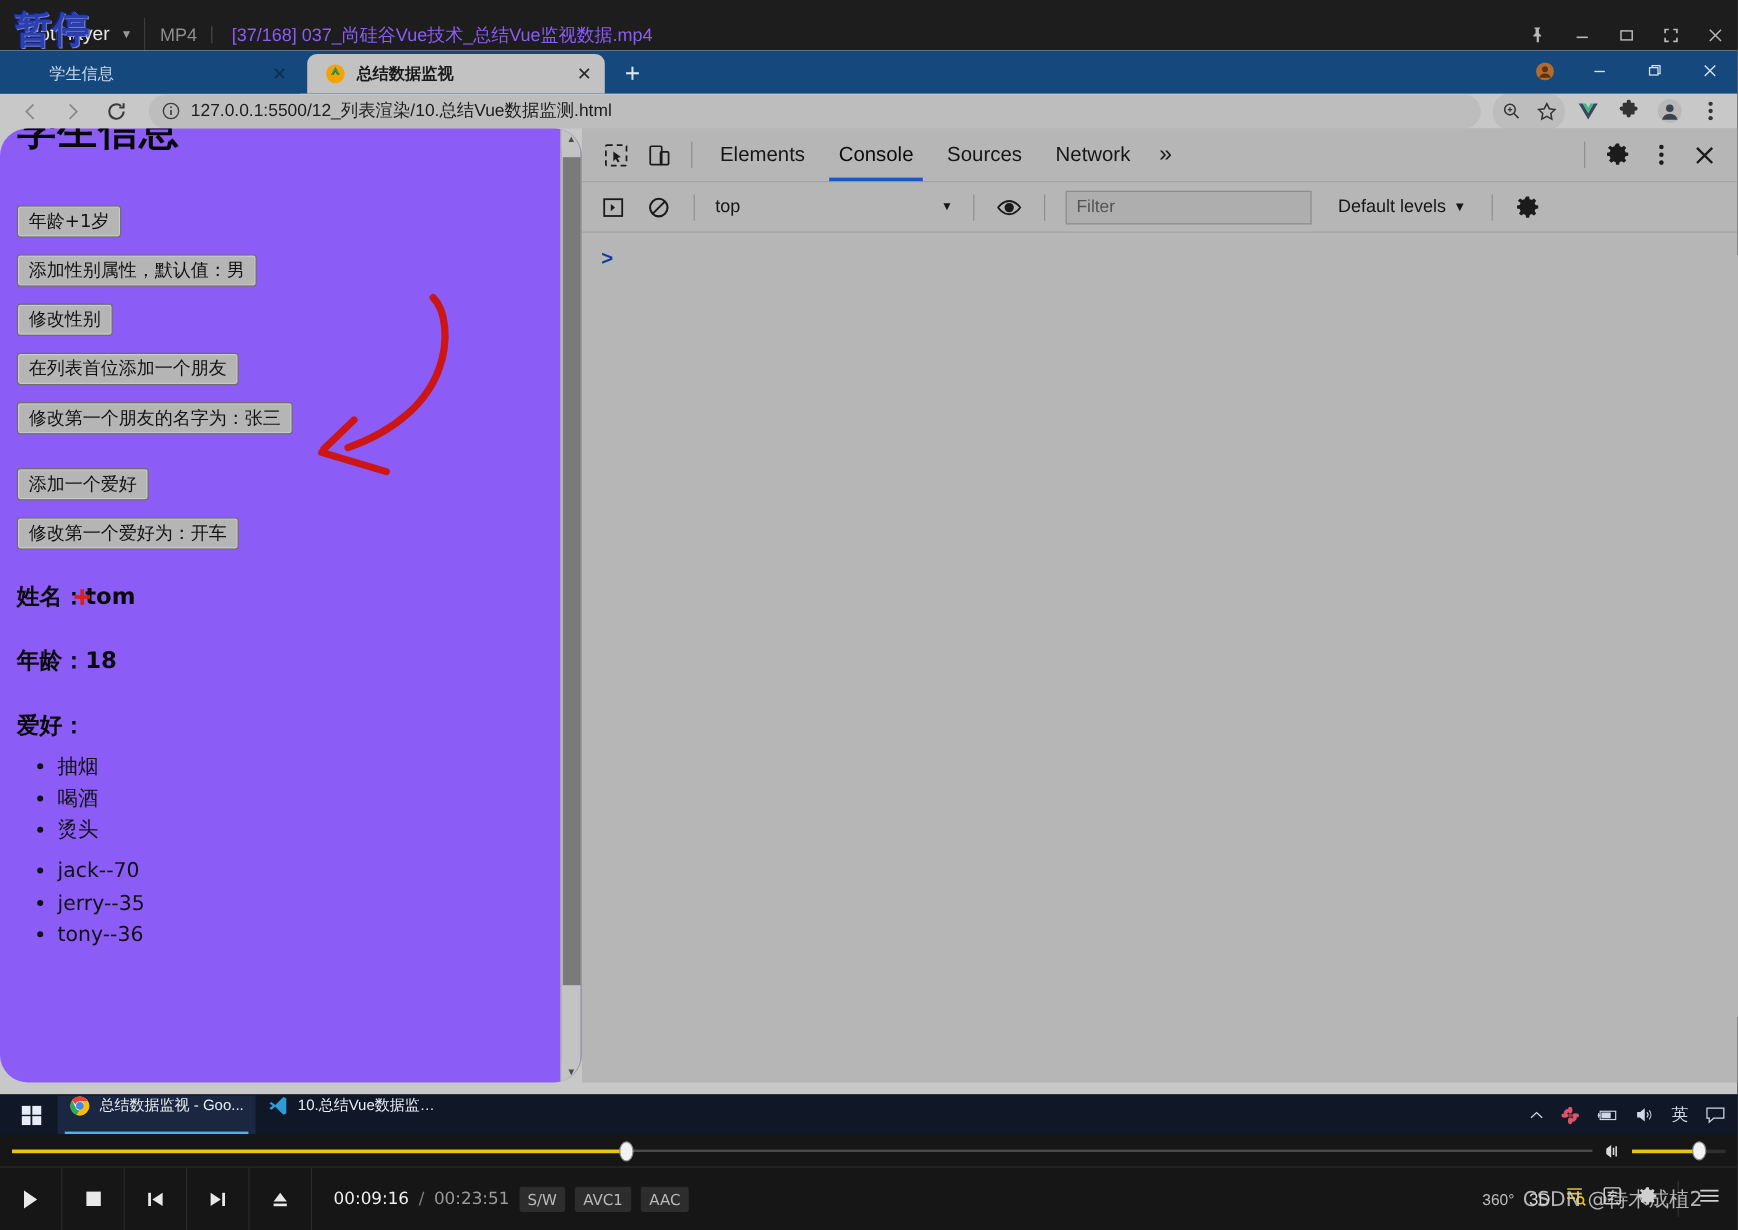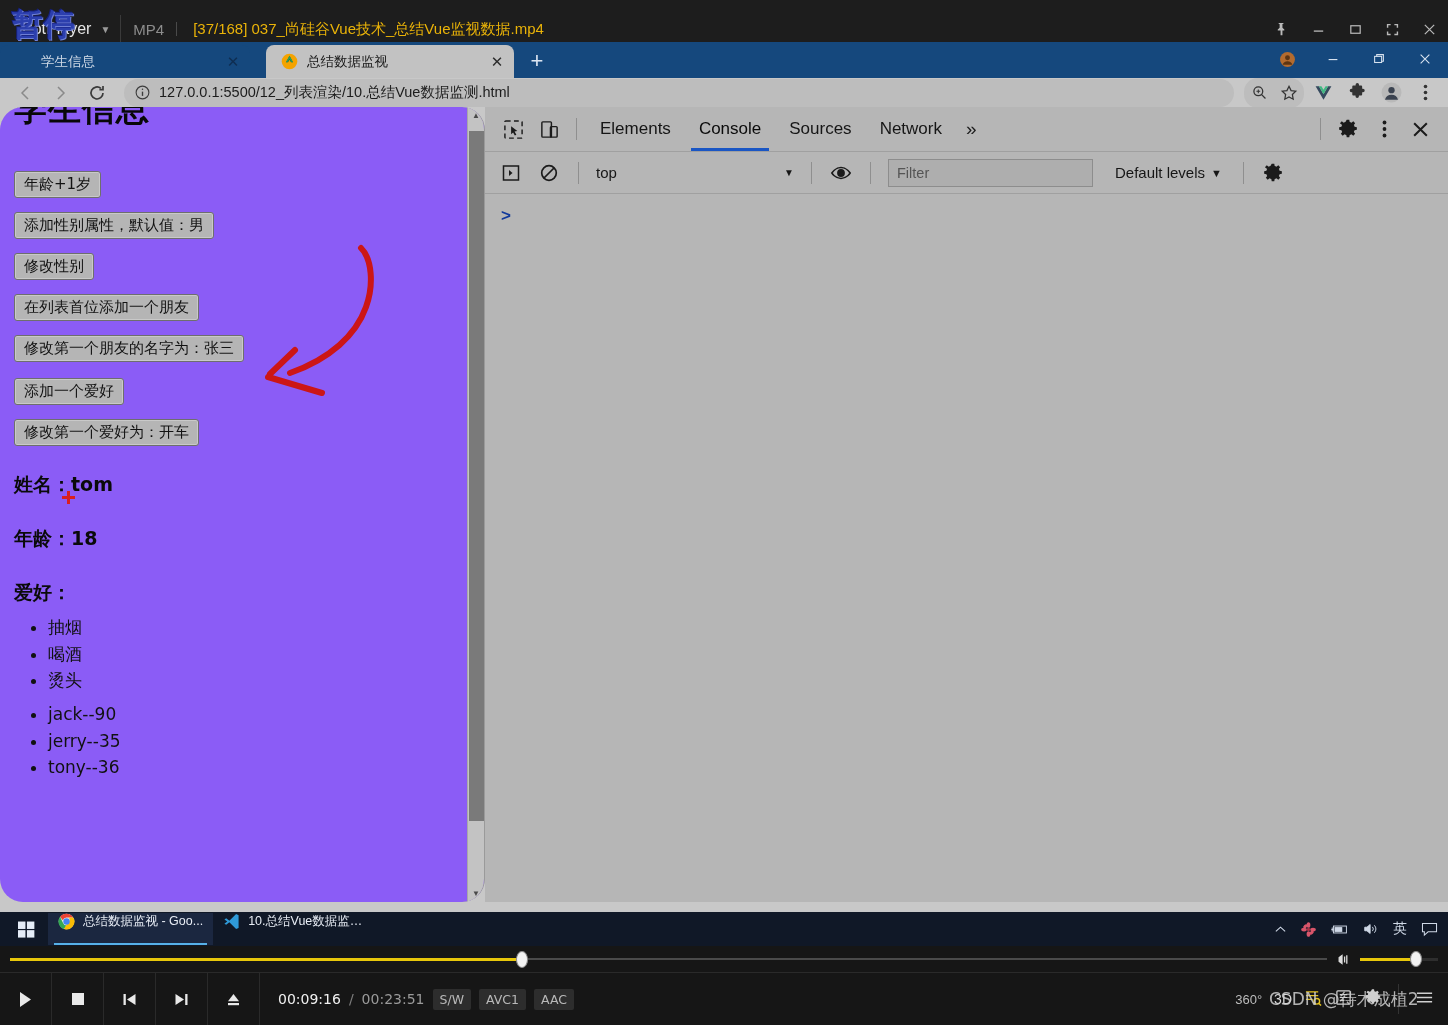--- a/index.html
+++ b/index.html
@@ -18,21 +18,21 @@
     border-bottom: 1px solid #0d0d0d;
   }
   .pp-appname {
     color: #e6e6e6; font-size: 16px; padding: 0 10px 0 22px;
     display: flex; align-items: center; gap: 9px; height: 100%;
   }
   .pp-appname .chev { font-size: 10px; color: #9a9a9a; }
   .pp-sep-v { width: 1px; height: 28px; background: #3a3a3a; }
   .pp-fmt { color: #8d8d8d; font-size: 15px; padding: 0 12px; }
   .pp-thin { width: 1px; height: 14px; background: #4a4a4a; }
-  .pp-filetitle { color: #eab308; font-size: 15px; padding-left: 16px; white-space: nowrap; }
+  .pp-filetitle { color: #8b5cf6; font-size: 15px; padding-left: 16px; white-space: nowrap; }
   .pp-winbtns { margin-left: auto; display: flex; align-items: center; height: 100%; }
   .pp-winbtn {
     width: 37px; height: 42px; display: flex; align-items: center; justify-content: center;
     color: #b9b9b9;
   }
   .pp-winbtn svg { display: block; }
 
   
   .chrome-win {
     position: absolute; left: 0; top: 42px; width: 1448px; height: 870px;
@@ -40,21 +40,21 @@
   }
   .chrome-tabstrip {
     height: 36px; background: #15487d; display: flex; align-items: flex-end;
     position: relative;
   }
   .tab {
     height: 33px; display: flex; align-items: center; position: relative;
     border-radius: 8px 8px 0 0; padding: 0 6px 0 14px; font-size: 13px;
   }
   .tab.inactive { width: 250px; background: #15487d; color: #cfd9e6; }
-  .tab.active { width: 248px; background: #c2c2c2; color: #1a1a1a; margin-left: 16px; }
+  .tab.active { width: 248px; background: #c2c2c2; color: #1a1a1a; margin-left: 6px; font-weight: bold; }
   .tab-favicon {
     width: 18px; height: 18px; margin-right: 9px; flex: 0 0 18px;
     display: flex; align-items: center; justify-content: center;
   }
   .tab-title { flex: 1; overflow: hidden; white-space: nowrap; text-overflow: ellipsis; font-size: 13.5px; }
   .tab-close { width: 22px; height: 22px; display: flex; align-items: center; justify-content: center; color: #2b2b2b; font-size: 15px; }
   .tab.inactive .tab-close { color: #0f2d50; }
   .tab-new {
     width: 30px; height: 30px; margin: 0 0 2px 8px; color: #dce6f2;
     display: flex; align-items: center; justify-content: center; font-size: 22px; font-weight: 300;
@@ -424,41 +424,41 @@
           </div>
           <div class="btnrow">
             <button class="vbtn">修改性别</button>
           </div>
           <div class="btnrow">
             <button class="vbtn">在列表首位添加一个朋友</button>
           </div>
           <div class="btnrow">
             <button class="vbtn">修改第一个朋友的名字为：张三</button>
           </div>
-          <div class="btnrow" style="margin-top:16px">
+          <div class="btnrow" style="margin-top:28px">
             <button class="vbtn">添加一个爱好</button>
           </div>
           <div class="btnrow">
             <button class="vbtn">修改第一个爱好为：开车</button>
           </div>
 
           <p class="page-p" style="margin-top:26px">
             <span>姓名：</span><span>tom</span>
           </p>
           <p class="page-p" style="margin-top:28px">
             <span>年龄：</span><span>18</span>
           </p>
           <p class="page-p" style="margin-top:28px">爱好：</p>
           <ul class="page-ul">
             <li>抽烟</li>
             <li>喝酒</li>
             <li>烫头</li>
           </ul>
           <ul class="page-ul">
-            <li>jack--90</li>
+            <li>jack--70</li>
             <li>jerry--35</li>
             <li>tony--36</li>
           </ul>
         </div>
 
         <svg class="annot" width="552" height="795">
           <path d="M361 141 C372 152, 374 178, 366 200 C356 228, 330 252, 290 266" stroke="#cc1616" stroke-width="6" fill="none" stroke-linecap="round"></path>
           <path d="M270 267 L295 243" stroke="#cc1616" stroke-width="6" fill="none" stroke-linecap="round"></path>
           <path d="M268 270 L322 286" stroke="#cc1616" stroke-width="6" fill="none" stroke-linecap="round"></path>
         </svg>

